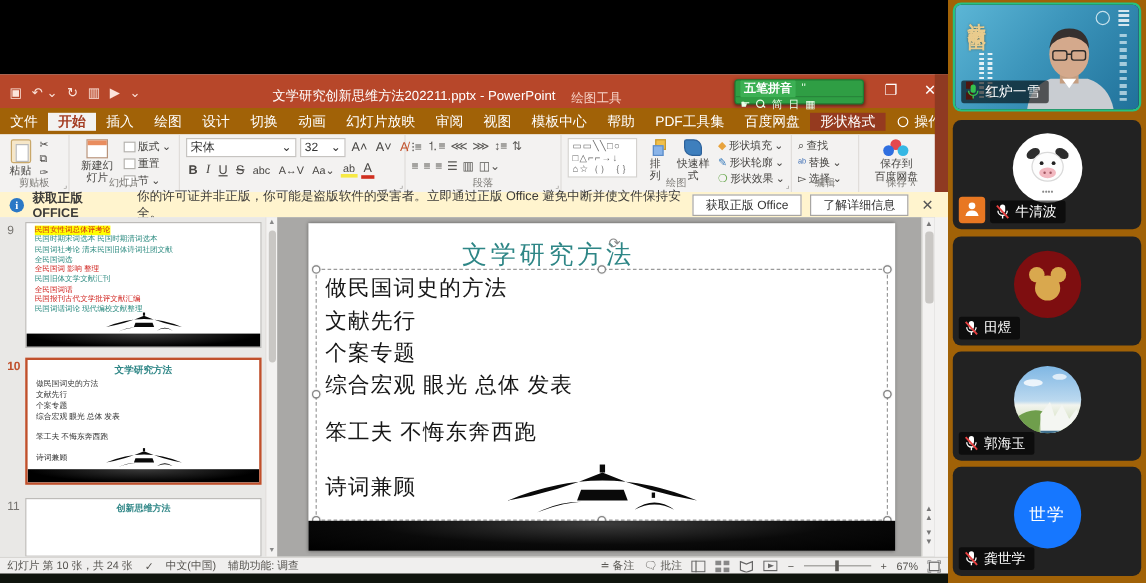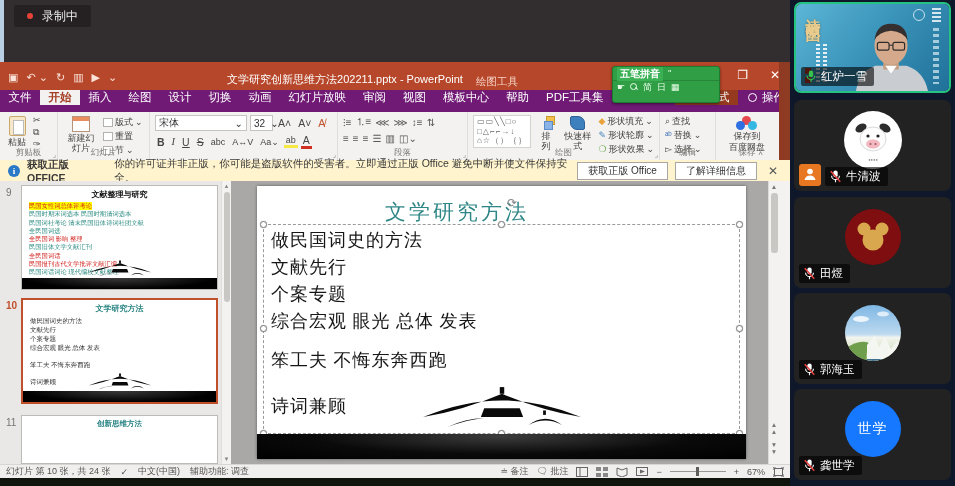--- a/index.html
+++ b/index.html
@@ -16,31 +16,31 @@
   
   .ppt{position:absolute;left:0;top:62px;width:790px;height:416px;background:#f3f2f1}
   .titlebar{position:absolute;left:0;top:0;width:100%;height:28px;background:#b7472a;color:#fff}
   .qat{position:absolute;left:8px;top:9px;display:flex;align-items:center;gap:8px;font-size:11px;color:#fbe3da}
   .qat span{cursor:default}
   .title-text{position:absolute;left:150px;right:250px;top:10px;text-align:center;font-size:11px;color:#fff;white-space:nowrap;overflow:hidden}
   .ctx-label{position:absolute;left:476px;top:13px;font-size:10.5px;color:#f6d2c6}
   .win-ctrls{position:absolute;right:10px;top:6px;display:flex;gap:22px;font-size:12px;color:#fff}
 
   
-  .ime{position:absolute;left:612px;top:4px;width:108px;height:37px;background:#2f9e44;border:1px solid #1d7c32;border-radius:3px;color:#fff;font-size:10px;z-index:60;box-shadow:0 1px 3px rgba(0,0,0,.5)}
+  .ime{position:absolute;left:612px;top:4px;width:108px;height:21px;background:#2f9e44;border:1px solid #1d7c32;border-radius:3px;color:#fff;font-size:10px;z-index:60;box-shadow:0 1px 3px rgba(0,0,0,.5)}
   .ime-row{display:flex;align-items:center;height:13px;padding:0 4px;gap:5px}
   .ime-row + .ime-row{border-top:1px solid #27863a}
   .ime-label{font-weight:bold;font-size:10px;background:#3cb054;padding:0 3px;border-radius:1px}
   .ime-ic{font-size:9px;line-height:1;color:#eaffea}
   .ime-mag{position:relative;width:8px;height:8px}
   .ime-mag::before{content:"";position:absolute;left:0;top:0;width:5px;height:5px;border:1.2px solid #eaffea;border-radius:50%}
   .ime-mag::after{content:"";position:absolute;left:4.6px;top:4.6px;width:3px;height:1.2px;background:#eaffea;transform:rotate(45deg)}
 
   
-  .tabrow{position:absolute;left:0;top:28px;width:928px;height:22px;background:#701a75;display:flex;align-items:flex-start;color:#fff;font-size:11.5px}
+  .tabrow{position:absolute;left:0;top:28px;width:928px;height:22px;background:#a16207;display:flex;align-items:center;color:#fff;font-size:11.5px}
   .tab{padding:0 8.5px;display:flex;align-items:center;white-space:nowrap}
   .tab.active{background:#f3f2f1;color:#a43c22;font-weight:bold}
   .tab.contextual{background:#953a1f}
   .tellme{display:flex;align-items:center;gap:5px;padding:0 10px;white-space:nowrap}
   .bulb{width:9px;height:9px;border-radius:50%;border:1.3px solid #fff}
   .comment-bubble{position:absolute;right:14px;top:4px;width:14px;height:10px;border:1.4px solid #fff;border-radius:2px}
   .comment-bubble::after{content:"";position:absolute;left:2px;bottom:-4px;border:3px solid transparent;border-top-color:#fff}
 
   
   .ribbon{position:absolute;left:0;top:50px;width:779px;height:48px;background:#f3f2f1;display:flex;align-items:stretch;overflow:hidden}
@@ -118,21 +118,21 @@
   .status{position:absolute;left:0;top:402px;width:790px;height:14px;background:#f0efee;border-top:1px solid #d8d6d3;display:flex;align-items:center;font-size:9px;color:#55534f;padding:0 6px;gap:10px;white-space:nowrap}
   .st-right{margin-left:auto;display:flex;align-items:center;gap:8px}
   .st-ic{display:inline-block}
   .zoom-track{position:relative;width:56px;height:1px;background:#9a9894}
   .zoom-thumb{position:absolute;left:26px;top:-4px;width:3px;height:9px;background:#5f5d59}
 
   
   .bottomstrip{position:absolute;left:0;top:478px;width:790px;height:8px;background:#0f140d}
 
   
-  .sidebar{position:absolute;left:790px;top:0;width:165px;height:486px;background:#0f172a}
+  .sidebar{position:absolute;left:790px;top:0;width:165px;height:486px;background:#a16207}
   .tile{position:absolute;left:4px;width:157px;height:91px;border-radius:7px;background:#222;overflow:hidden}
   .tile.speaking{border:2px solid #26c281}
   .name-tag{position:absolute;left:5px;bottom:5px;display:flex;align-items:center;gap:4px;background:rgba(0,0,0,.6);border-radius:2px;padding:2px 7px 2px 4px;color:#fff;font-size:11.5px;z-index:5}
   .host-badge{position:absolute;left:5px;bottom:5px;width:22px;height:22px;background:#e87722;border-radius:3px;z-index:5}
   .host-badge svg{display:block;margin:3px auto 0}
   .avatar{position:absolute;left:50%;top:44%;transform:translate(-50%,-50%);border-radius:50%}
   .av-cow{width:58px;height:58px;background:#fff}
   .av-mickey{width:56px;height:56px;background:#7e0e10}
   .av-photo{width:56px;height:56px;background:linear-gradient(180deg,#7fb7e4 0%,#bcd9ef 52%,#f2f4ee 58%,#dfe8d2 75%,#7fa85a 100%);overflow:hidden}
   .av-init{width:56px;height:56px;background:#1677ff;display:flex;align-items:center;justify-content:center;color:#fff;font-size:14px;letter-spacing:1px}
@@ -144,27 +144,20 @@
   .logo-ring{position:absolute;right:24px;top:5px;width:12px;height:12px;border:1.4px solid #dff0f6;border-radius:50%;opacity:.85}
   .logo-mark{position:absolute;right:8px;top:4px;width:9px;height:14px;background:repeating-linear-gradient(180deg,rgba(255,255,255,.8) 0 2px,transparent 2px 4px)}
   .v-textcol{position:absolute;right:10px;top:24px;width:6px;height:56px;background:repeating-linear-gradient(180deg,rgba(230,245,250,.65) 0 3px,transparent 3px 6px)}
   .person{position:absolute;right:12px;bottom:0;width:92px;height:74px}
 </style>
 </head>
 <body>
 
 <div id="screen">
 
-  <div class="topbar">
-    <div class="edge-strip"></div>
-    <div class="rec-badge">
-      <span class="rec-dot"></span>
-      <span>录制中</span>
-    </div>
-  </div>
 
   <div class="ppt">
 
     <div class="titlebar">
       <div class="qat">
         <span>▣</span>
         <span>↶ ⌄</span>
         <span>↻</span>
         <span>▥</span>
         <span>▶</span>
@@ -247,21 +240,21 @@
         </div>
         <span class="rg-label">幻灯片</span>
       </div>
 
       <div class="rg" style="width:188px;flex-direction:column;gap:3px">
         <div class="fontrow">
           <span class="combo" style="width:92px">
               <span>宋体</span>
               <span style="margin-left:auto">⌄</span>
             </span>
-          <span class="combo" style="width:23px">
+          <span class="combo" style="width:38px">
               <span>32</span>
               <span style="margin-left:auto">⌄</span>
             </span>
           <span class="fmt">A˄</span>
           <span class="fmt">A˅</span>
           <span class="fmt" style="color:#c2532f">A̸</span>
         </div>
         <div class="fontrow">
           <span class="fmt" style="font-weight:bold">B</span>
           <span class="fmt" style="font-style:italic;font-family:'Liberation Serif',serif">I</span>
@@ -358,21 +351,20 @@
       <span class="lic-btn">了解详细信息</span>
       <span class="lic-close">✕</span>
     </div>
 
     <div class="workspace">
 
       <div class="thumbs">
 
         <span class="thumb-num" style="top:6px">9</span>
         <div class="thumb" style="top:4px;height:105px">
-          <div class="t-title t9-title">文献整理与研究</div>
           <div class="t-lines t9-lines">
             <div><span class="c-hl">民国女性词总体评考论</span></div>
             <div class="c-teal">民国时期宋词选本 民国时期清词选本</div>
             <div class="c-teal">民国词社考论  清末民国旧体诗词社团文献</div>
             <div class="c-teal">全民国词选</div>
             <div class="c-red">全民国词 影响 整理</div>
             <div class="c-teal">民国旧体文学文献汇刊</div>
             <div class="c-red">全民国词话</div>
             <div class="c-red">民国报刊古代文学批评文献汇编</div>
             <div class="c-teal">民国词话词论 现代编校文献整理</div>

